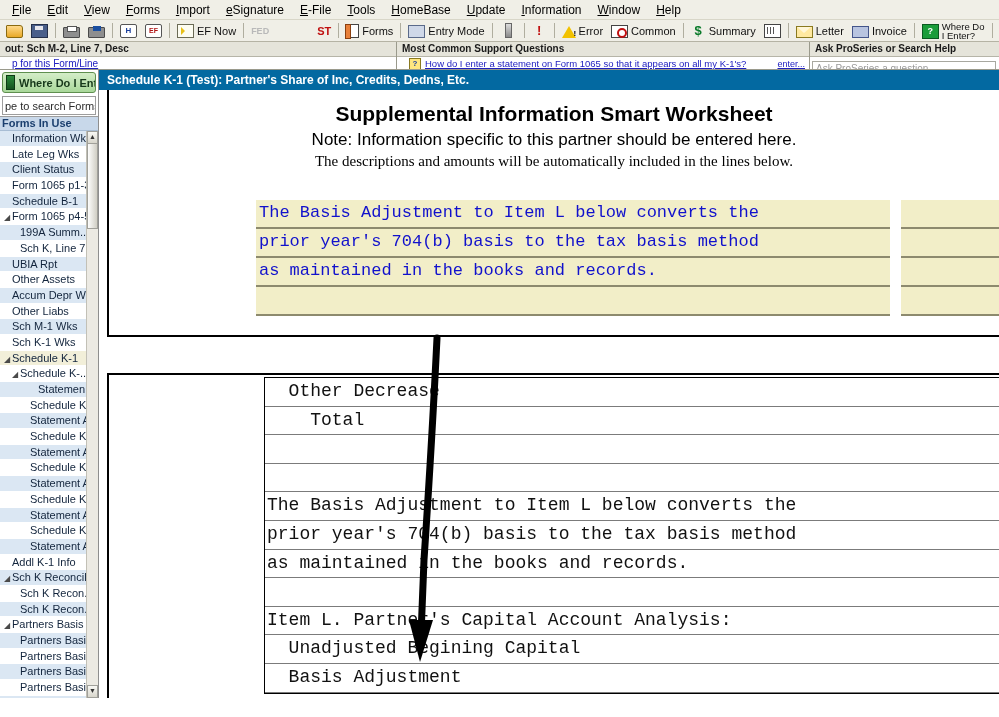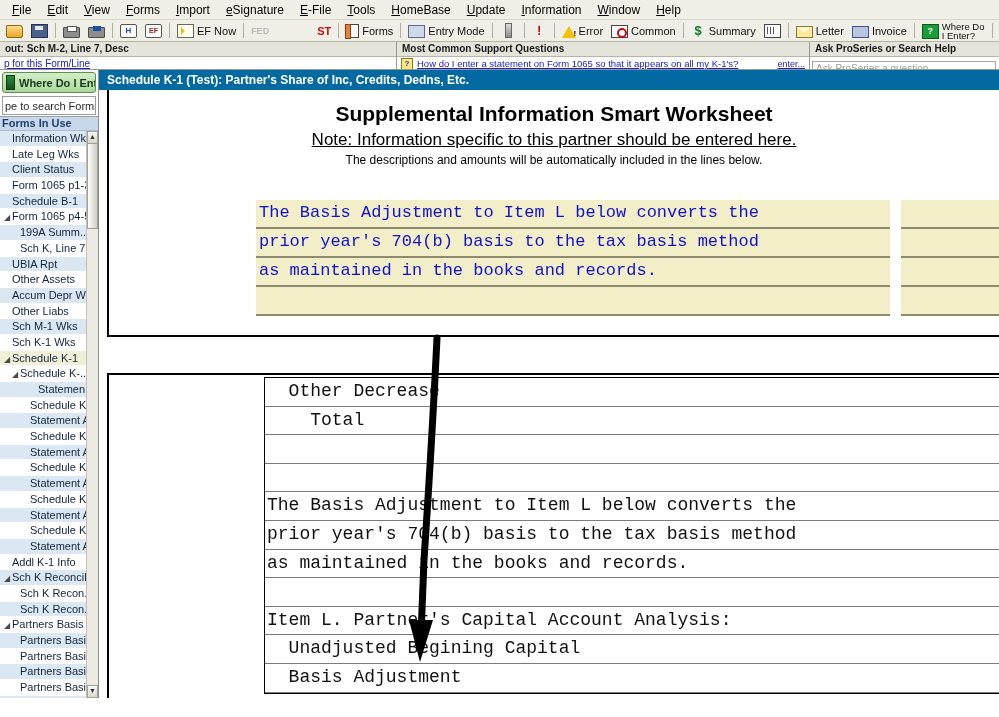--- a/index.html
+++ b/index.html
@@ -63,21 +63,21 @@
   .ic-wdie{background:#1a9c3a;border:1px solid #0a5a20;height:13px;margin-top:1px;color:#fff;font-weight:bold;font-size:9px;text-align:center;line-height:13px;}
   .ic-alert{width:13px;height:13px;margin-top:1px;background:radial-gradient(circle at 50% 70%,#e02020 45%,transparent 46%);}
   .ic-alert:after{content:"";position:absolute;left:1px;top:8px;width:11px;height:3px;background:#9a1010;border-radius:1px;}
   .ic-fed{color:#b9b9b9;font-weight:bold;font-size:9px;line-height:14px;}
   .ic-st{color:#c01010;font-weight:bold;font-size:11px;line-height:14px;margin-left:40px;}
 
   
   .infobar{height:27px;display:flex;background:#ffffff;border-bottom:1px solid #9a9a8c;}
   .ib-pane{display:flex;flex-direction:column;border-right:1px solid #9a9a8c;}
   .ib-head{height:13px;background:#e5e4da;border-bottom:1px solid #b6b5a8;font-size:10px;font-weight:bold;color:#1a1a1a;padding:1px 0 0 5px;white-space:nowrap;overflow:hidden;}
-  .ib-body{flex:1;background:#fff;font-size:10px;padding:1px 0 0 4px;white-space:nowrap;overflow:hidden;display:flex;align-items:center;}
+  .ib-body{flex:1;background:#fff;font-size:10px;padding:1px 0 0 12px;white-space:nowrap;overflow:hidden;display:flex;align-items:center;}
   .ib-link{color:#2020c0;text-decoration:underline;font-size:10px;cursor:pointer;}
   .qmark{display:inline-block;width:10px;height:10px;background:#ffe680;border:1px solid #8a7a20;color:#1b3f9c;font-size:8px;font-weight:bold;text-align:center;line-height:10px;margin-right:4px;flex:none;}
   .more{color:#2020c0;text-decoration:underline;font-size:9px;margin-left:auto;margin-right:4px;}
   .askbox{flex:1;border:1px solid #a8a8a0;background:#fff;color:#9a9a9a;font-size:10px;padding:1px 3px;margin:10px 3px 1px 2px;height:11px;overflow:hidden;}
 
   
   .bodyrow{display:flex;height:628px;}
 
   
   .sidebar{width:98px;flex:none;background:#ffffff;display:flex;flex-direction:column;border-right:1px solid #8e8e8e;position:relative;}
@@ -120,22 +120,22 @@
   .form-title{
     height:20px;background:#0369a1;color:#ffffff;font-size:12px;font-weight:bold;
     display:flex;align-items:center;padding-left:8px;white-space:nowrap;
     border-bottom:1px solid #2e4e6c;
   }
   .sheet{position:absolute;top:20px;left:0;right:0;bottom:0;background:#fff;overflow:hidden;}
 
   .panel1{position:absolute;left:8px;top:0px;right:0;height:245px;border-left:2px solid #000;border-bottom:2px solid #000;}
   .hdr{text-align:center;}
   .hdr .h1{font-size:21px;font-weight:bold;color:#000;margin-top:12px;font-family:"Liberation Sans",sans-serif;}
-  .hdr .h2{font-size:17px;color:#000;margin-top:4px;text-decoration:underline;}
-  .hdr .h3{font-size:12px;color:#000;margin-top:3px;}
+  .hdr .h2{font-size:17px;color:#000;margin-top:4px;}
+  .hdr .h3{font-size:15px;color:#000;margin-top:3px;font-family:Liberation Serif, serif;}
 
   .smartgrid{position:absolute;left:147px;top:110px;}
   .sg-row{display:flex;height:29px;}
   .sg-cellA{
     width:634px;background:#f2eec8;border-bottom:2px solid #8d8a6e;
     font-family:"Liberation Mono",monospace;font-size:17px;color:#1111cc;
     line-height:26px;padding-left:3px;white-space:pre;overflow:hidden;box-sizing:border-box;
   }
   .sg-gap{width:11px;}
   .sg-cellB{

